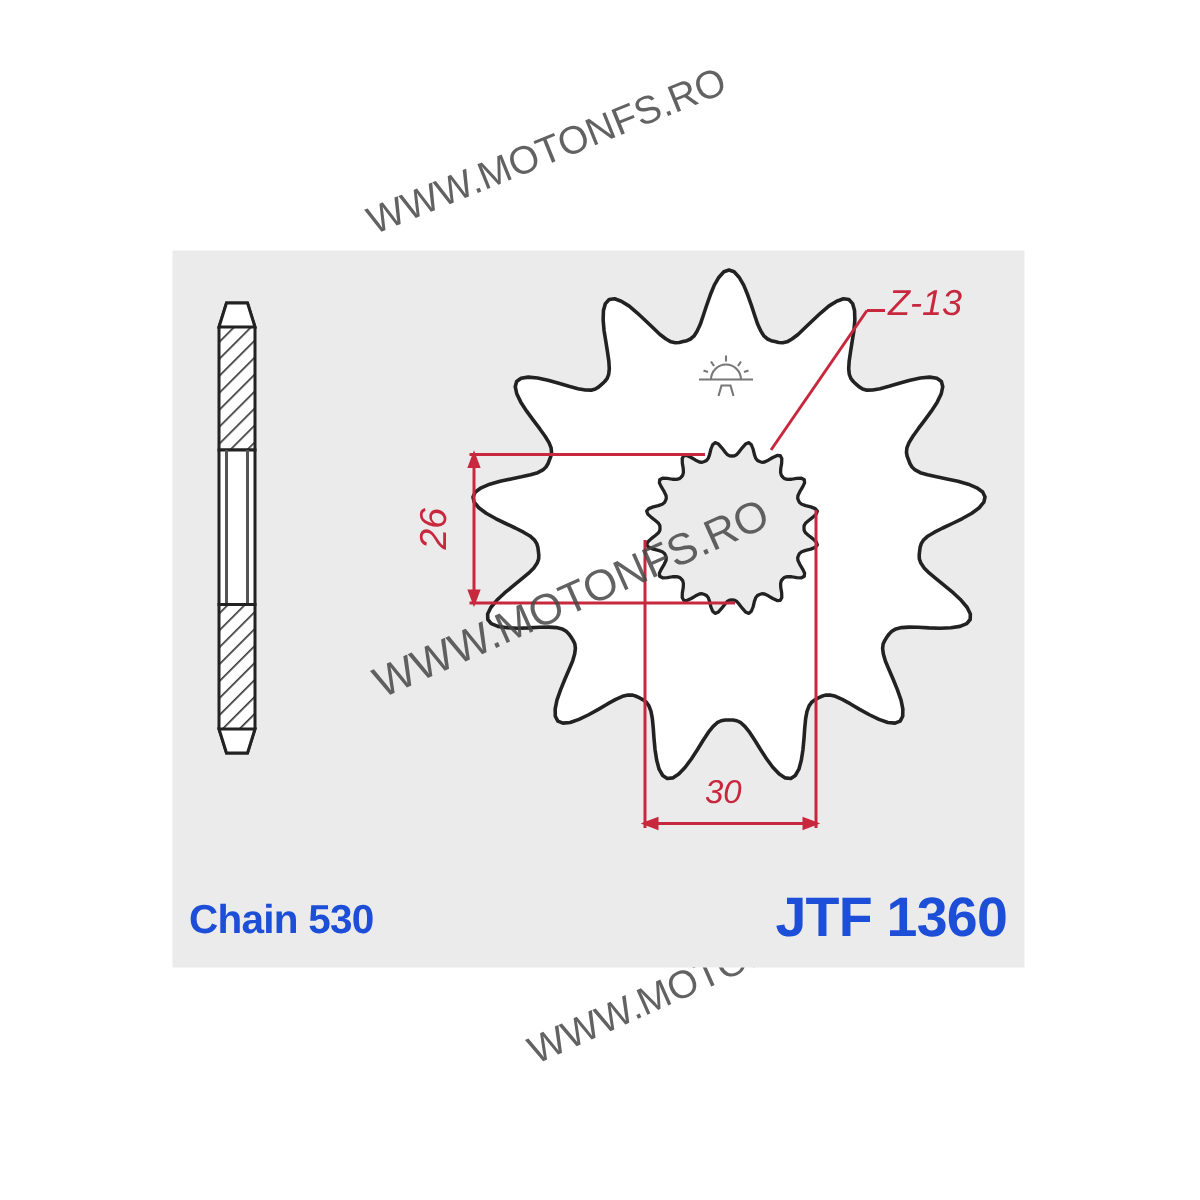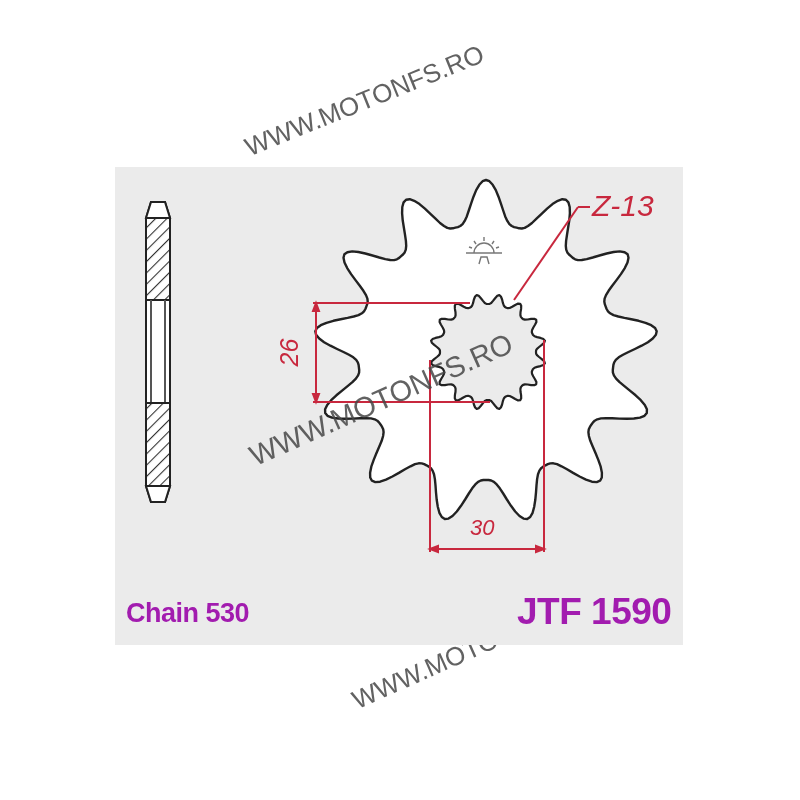--- a/index.html
+++ b/index.html
@@ -1,23 +1,23 @@
 <!DOCTYPE html>
 <html><head>
 <meta charset="utf-8">
 <style>
   html,body{margin:0;padding:0;background:#ffffff;}
   body{width:800px;height:800px;position:relative;overflow:hidden;font-family:"Liberation Sans",sans-serif;}
   .panel{position:absolute;left:115px;top:167px;width:568px;height:478px;background:#ebebeb;}
   .diagram{position:absolute;left:0;top:0;width:800px;height:800px;}
-  .label{position:absolute;font-family:"Liberation Sans",sans-serif;font-weight:bold;color:#a21caf;}
+  .label{position:absolute;font-family:"Liberation Sans",sans-serif;font-weight:bold;color:#1d4ed8;}
   .chain-label{left:126px;top:598px;font-size:27px;letter-spacing:-0.5px;}
   .part-label{left:517px;top:591px;font-size:37px;letter-spacing:-0.5px;}
   .dim{position:absolute;font-family:"Liberation Sans",sans-serif;font-style:italic;color:#c8283e;}
-  .z-label{left:592px;top:189px;font-size:30px;}
+  .z-label{left:592px;top:189px;font-size:24px;}
   .dim-30{left:470px;top:515px;font-size:22px;}
   .dim-26{left:276px;top:338px;font-size:25px;transform:rotate(-90deg);transform-origin:center;}
   .wm{position:absolute;font-family:"Liberation Sans",sans-serif;color:rgba(70,70,70,0.85);white-space:nowrap;transform-origin:left bottom;}
   .wm-main{left:258px;top:440px;font-size:29px;transform:rotate(-24deg);}
   .wm-top{left:252px;top:132px;font-size:26px;transform:rotate(-22deg);}
   .clip-top{position:absolute;left:0;top:0;width:800px;height:167px;overflow:hidden;}
   .clip-bottom{position:absolute;left:0;top:645px;width:800px;height:155px;overflow:hidden;}
 </style>
 </head>
 <body>
@@ -75,21 +75,21 @@
     <line x1="514" y1="300" x2="578" y2="207"></line>
     <line x1="578" y1="207" x2="590" y2="207"></line>
   </g>
 </svg>
 
 <div class="dim z-label">Z-13</div>
 <div class="dim dim-26">26</div>
 <div class="dim dim-30">30</div>
 
 <div class="label chain-label">Chain 530</div>
-<div class="label part-label">JTF 1590</div>
+<div class="label part-label">JTF 1360</div>
 
 <div class="wm wm-main">WWW.MOTONFS.RO</div>
 <div class="clip-top">
   <div class="wm wm-top">WWW.MOTONFS.RO</div>
 </div>
 <div class="clip-bottom">
   <div class="wm" style="left:360px;top:40px;font-size:26px;transform:rotate(-24deg);transform-origin:left bottom;">WWW.MOTONFS.RO</div>
 </div>
 
 </body></html>

